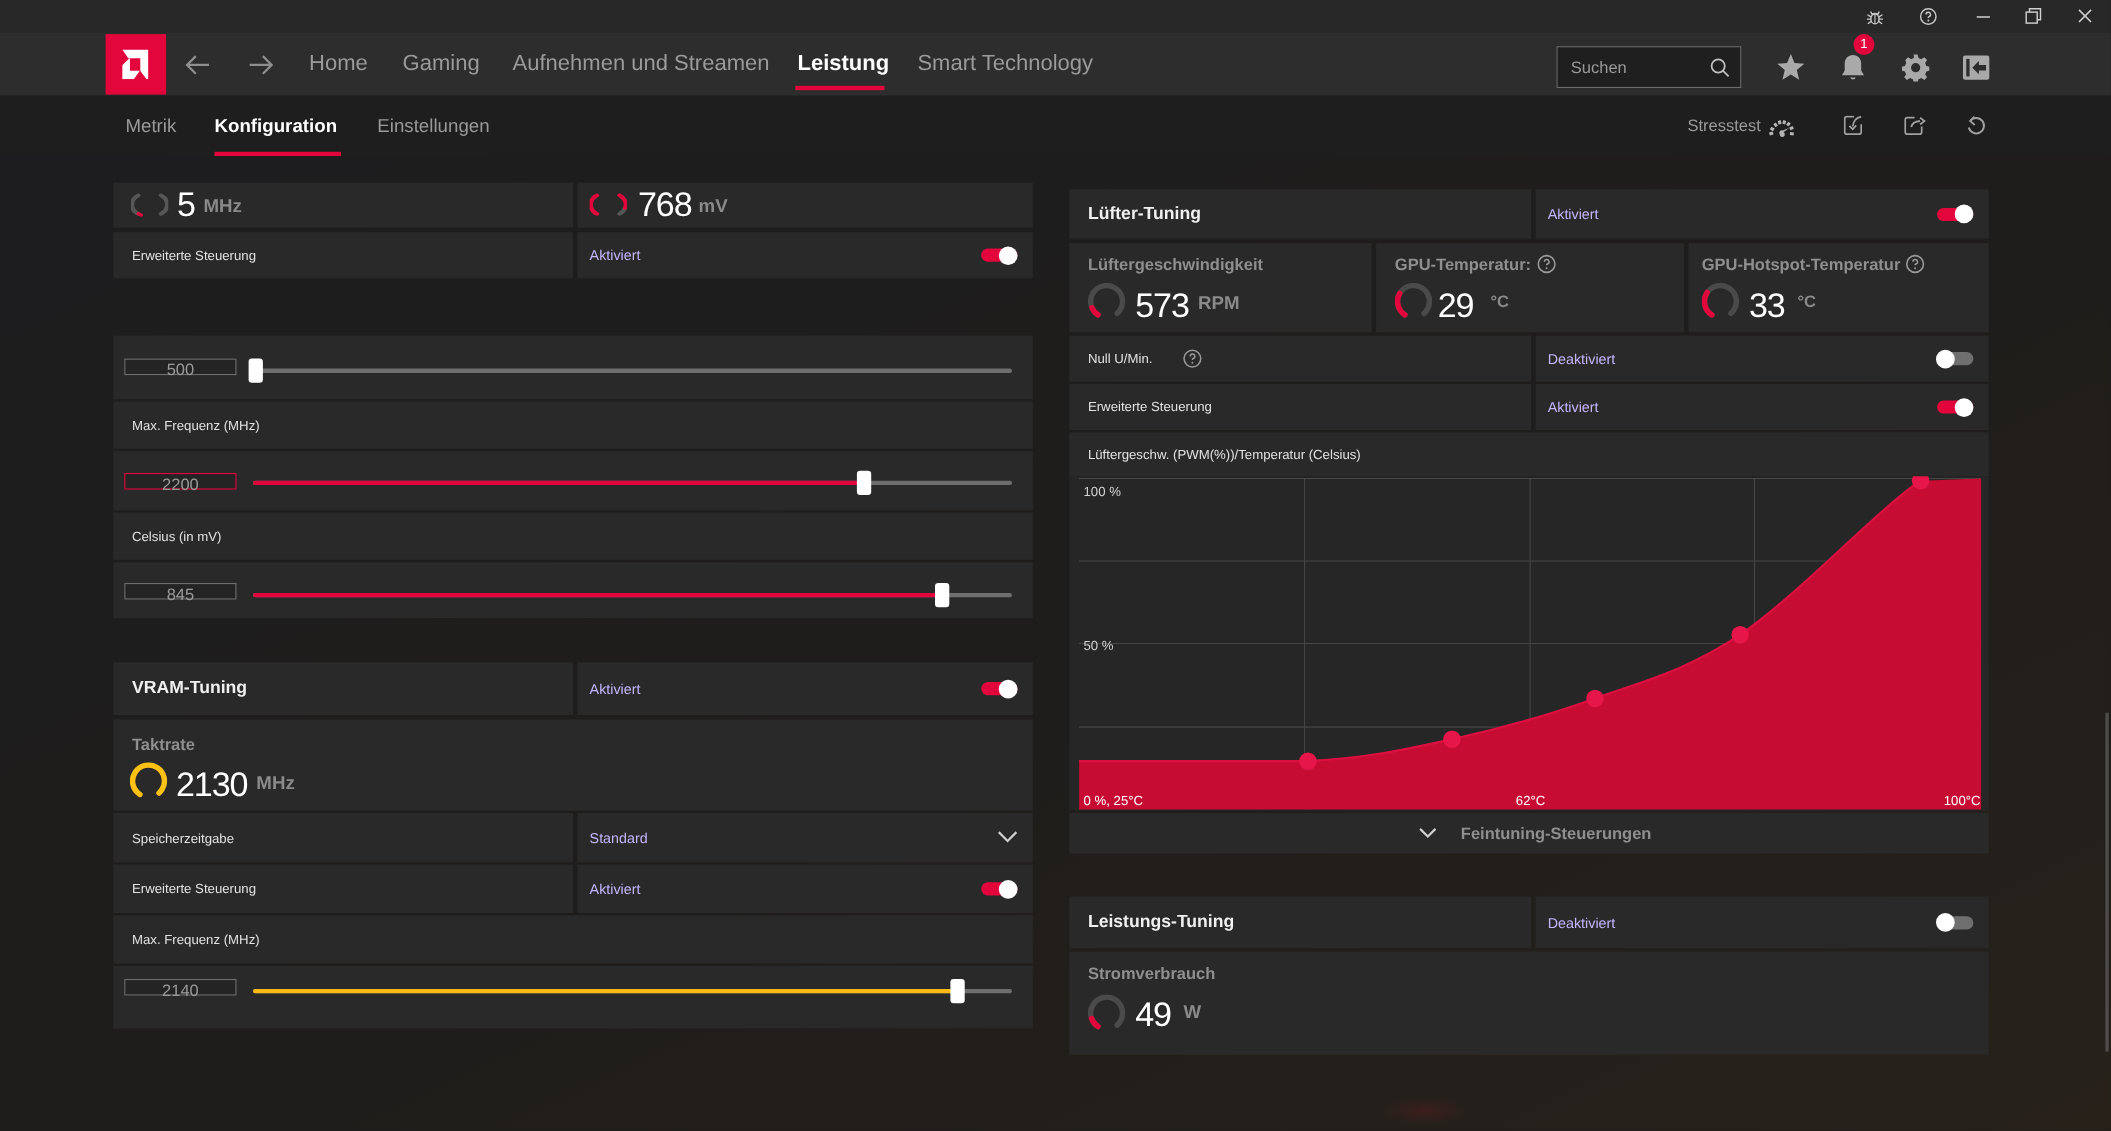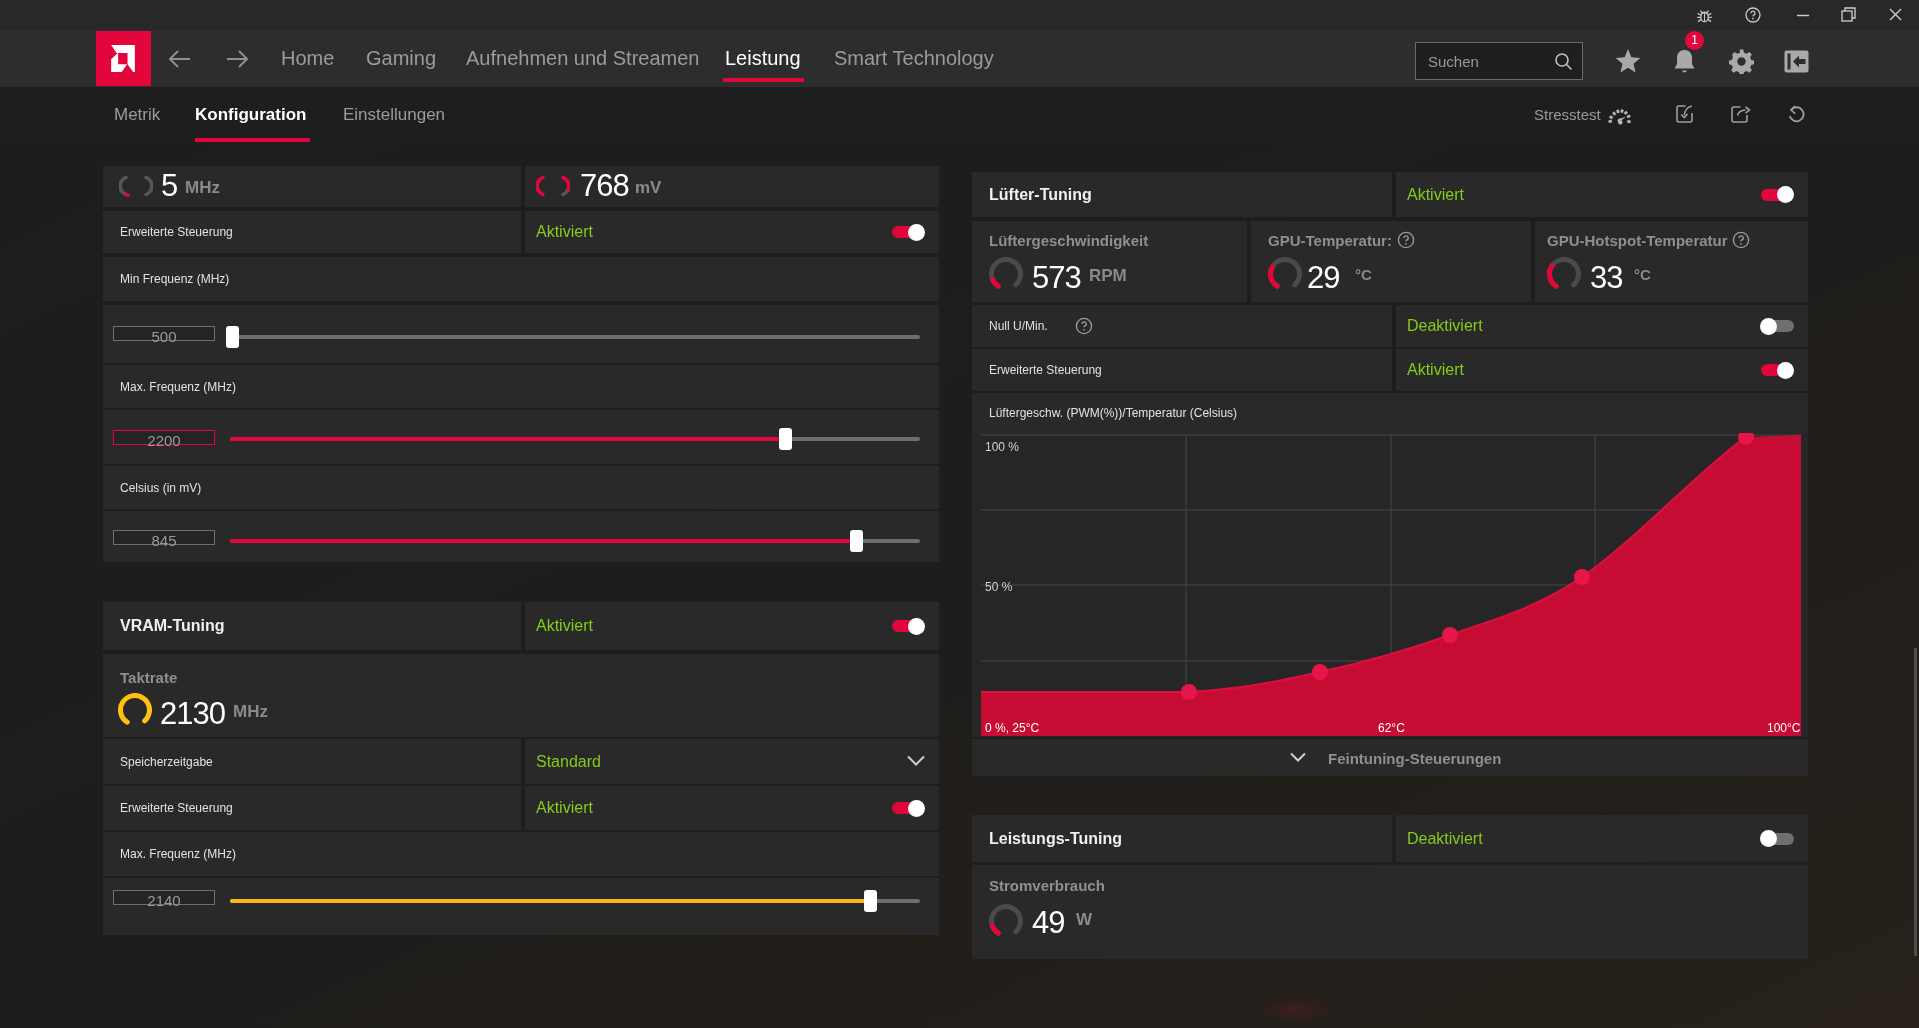--- a/index.html
+++ b/index.html
@@ -10,21 +10,21 @@
 #titlebar{position:absolute;left:0;top:0;width:1919px;height:30px;background:#282828}
 #navbar{position:absolute;left:0;top:30px;width:1919px;height:57px;background:#2d2d2d}
 #subnav{position:absolute;left:0;top:87px;width:1919px;height:55px;background:#1e1e1e}
 #content{position:absolute;left:0;top:142px;width:1919px;height:886px;background:linear-gradient(155deg,#1d1d1f 0%,#1f1d1b 55%,#27211a 100%)}
 .navitem{position:absolute;top:0;height:57px;line-height:57px;font-size:20px;color:#9b9b9b}
 .tab{position:absolute;top:0;height:55px;line-height:55px;font-size:17px;color:#9a9a9a}
 
 .card{position:absolute}
 .row{position:absolute;background:#292929}
 .lbl{font-size:12px;color:#e2e2e2;position:absolute;left:17px;top:50%;transform:translateY(-50%)}
-.sub{font-size:16px;color:#84cc16;position:absolute;left:11px;top:50%;transform:translateY(-50%)}
+.sub{font-size:13px;color:#c4b5fd;position:absolute;left:11px;top:50%;transform:translateY(-50%)}
 .blbl{font-weight:bold;font-size:16px;color:#f0f0f0;position:absolute;left:17px;top:50%;transform:translateY(-50%)}
 .slbl{font-weight:bold;font-size:15px;color:#8f8f8f;position:absolute}
 .bignum{font-size:31px;color:#fff;position:absolute;letter-spacing:-1px}
 .unit{font-weight:bold;font-size:17px;color:#8a8a8a;position:absolute}
 
 .tg{position:absolute;right:14px;top:50%;width:33px;height:18px;transform:translateY(-50%)}
 .tg .tr{position:absolute;left:0;top:3px;width:33px;height:12px;border-radius:6px;background:#e2063c}
 .tg .kn{position:absolute;right:0;top:0.5px;width:17px;height:17px;border-radius:50%;background:#fff}
 .tg.off .tr{background:#6f6f6f}
 .tg.off .kn{right:auto;left:-1px}
@@ -71,21 +71,21 @@
     </div>
     <svg class="abs" style="left:168px;top:18px" width="23" height="22" viewBox="0 0 23 22" fill="none" stroke="#8f8f8f" stroke-width="2">
       <path d="M22 11 H2 M10 3 L2 11 L10 19"></path>
     </svg>
     <svg class="abs" style="left:226px;top:18px" width="23" height="22" viewBox="0 0 23 22" fill="none" stroke="#8f8f8f" stroke-width="2">
       <path d="M1 11 H21 M13 3 L21 11 L13 19"></path>
     </svg>
     <div class="navitem" style="left:281px">Home</div>
     <div class="navitem" style="left:366px">Gaming</div>
     <div class="navitem" style="left:466px">Aufnehmen und Streamen</div>
-    <div class="navitem" style="left:725px;color:#fff;font-weight:normal">Leistung</div>
+    <div class="navitem" style="left:725px;color:#fff;font-weight:bold">Leistung</div>
     <div class="abs" style="left:723px;top:48px;width:81px;height:4px;background:#e2063c"></div>
     <div class="navitem" style="left:834px">Smart Technology</div>
     <div class="abs" style="left:1415px;top:12px;width:168px;height:38px;border:1px solid #6b6b6b;background:#1f1f1f">
       <span class="abs" style="left:12px;top:10px;font-size:15px;color:#999">Suchen</span>
       <svg class="abs" style="left:138px;top:9px" width="19" height="19" viewBox="0 0 19 19" fill="none" stroke="#c0c0c0" stroke-width="1.6">
         <circle cx="8" cy="8" r="6"></circle>
           <path d="M12.5 12.5 L17.5 17.5"></path>
       </svg>
     </div>
     <svg class="abs" style="left:1615px;top:19px" width="26" height="25" viewBox="0 0 26 25">
@@ -163,23 +163,20 @@
       </div>
       <div class="row" style="top:45px;height:42px;left:0;width:418px">
           <div class="lbl">Erweiterte Steuerung</div>
         </div>
       <div class="row" style="top:45px;height:42px;left:422px;width:414px">
           <div class="sub">Aktiviert</div>
         <div class="tg">
             <div class="tr"></div>
             <div class="kn"></div>
           </div>
-        </div>
-      <div class="row" style="top:91px;height:44px;left:0;width:836px">
-          <div class="lbl">Min Frequenz (MHz)</div>
         </div>
       <div class="row" style="top:139px;height:58px;left:0;width:836px">
         <div class="inp" style="top:21px">500</div>
         <div class="track" style="left:127px;top:30px;width:690px">
             <div class="handle" style="left:-4px"></div>
           </div>
       </div>
       <div class="row" style="top:199px;height:43px;left:0;width:836px">
           <div class="lbl">Max. Frequenz (MHz)</div>
         </div>

